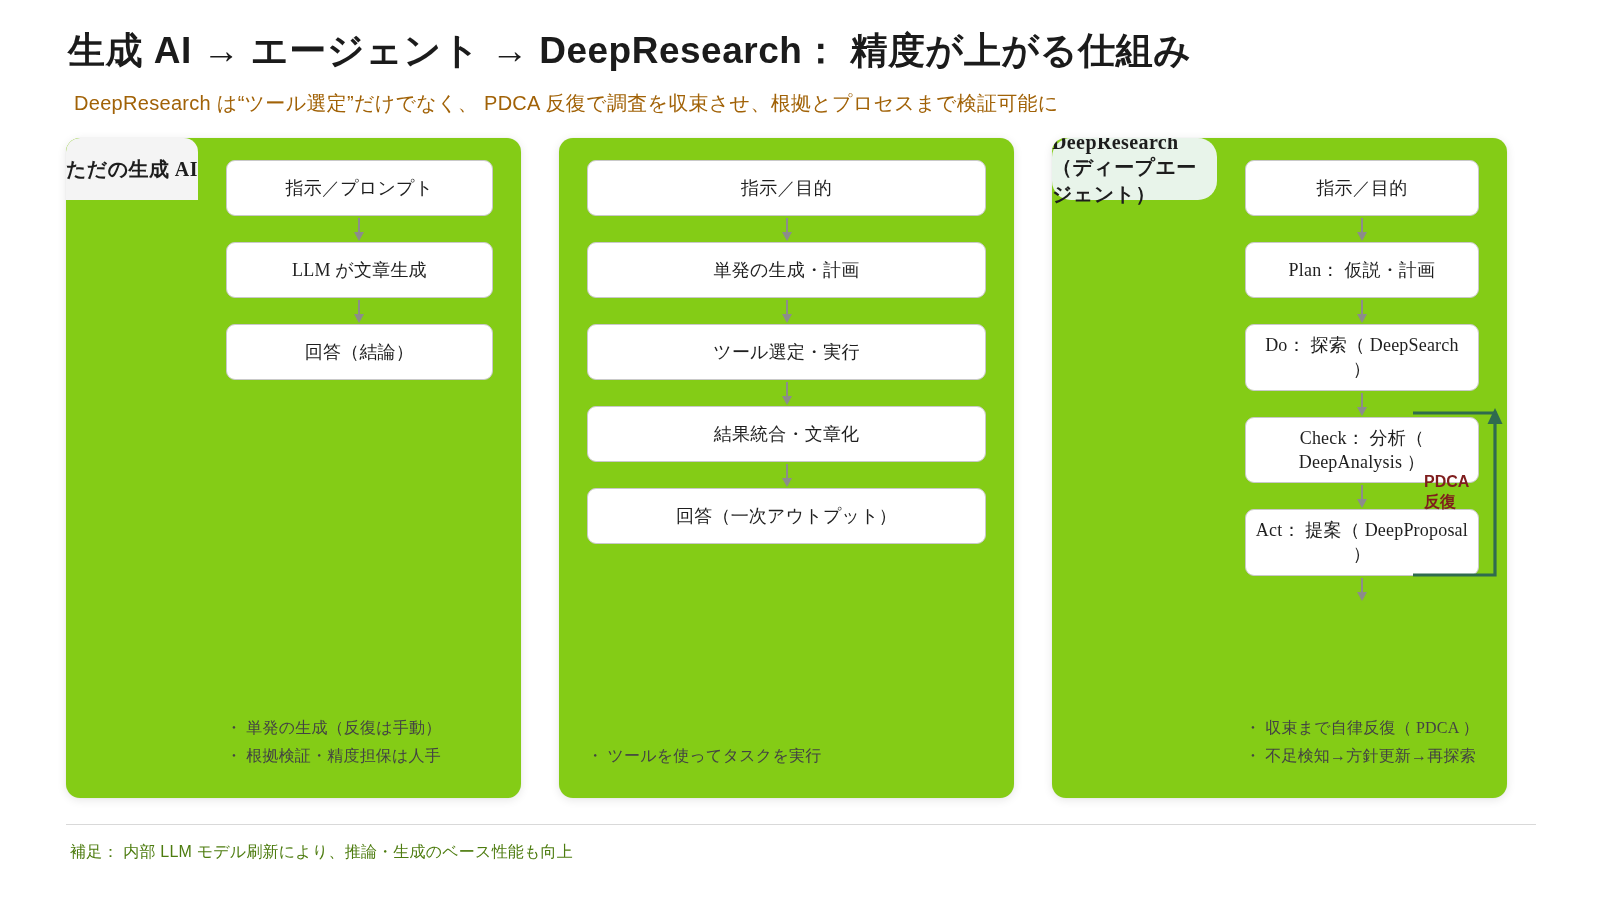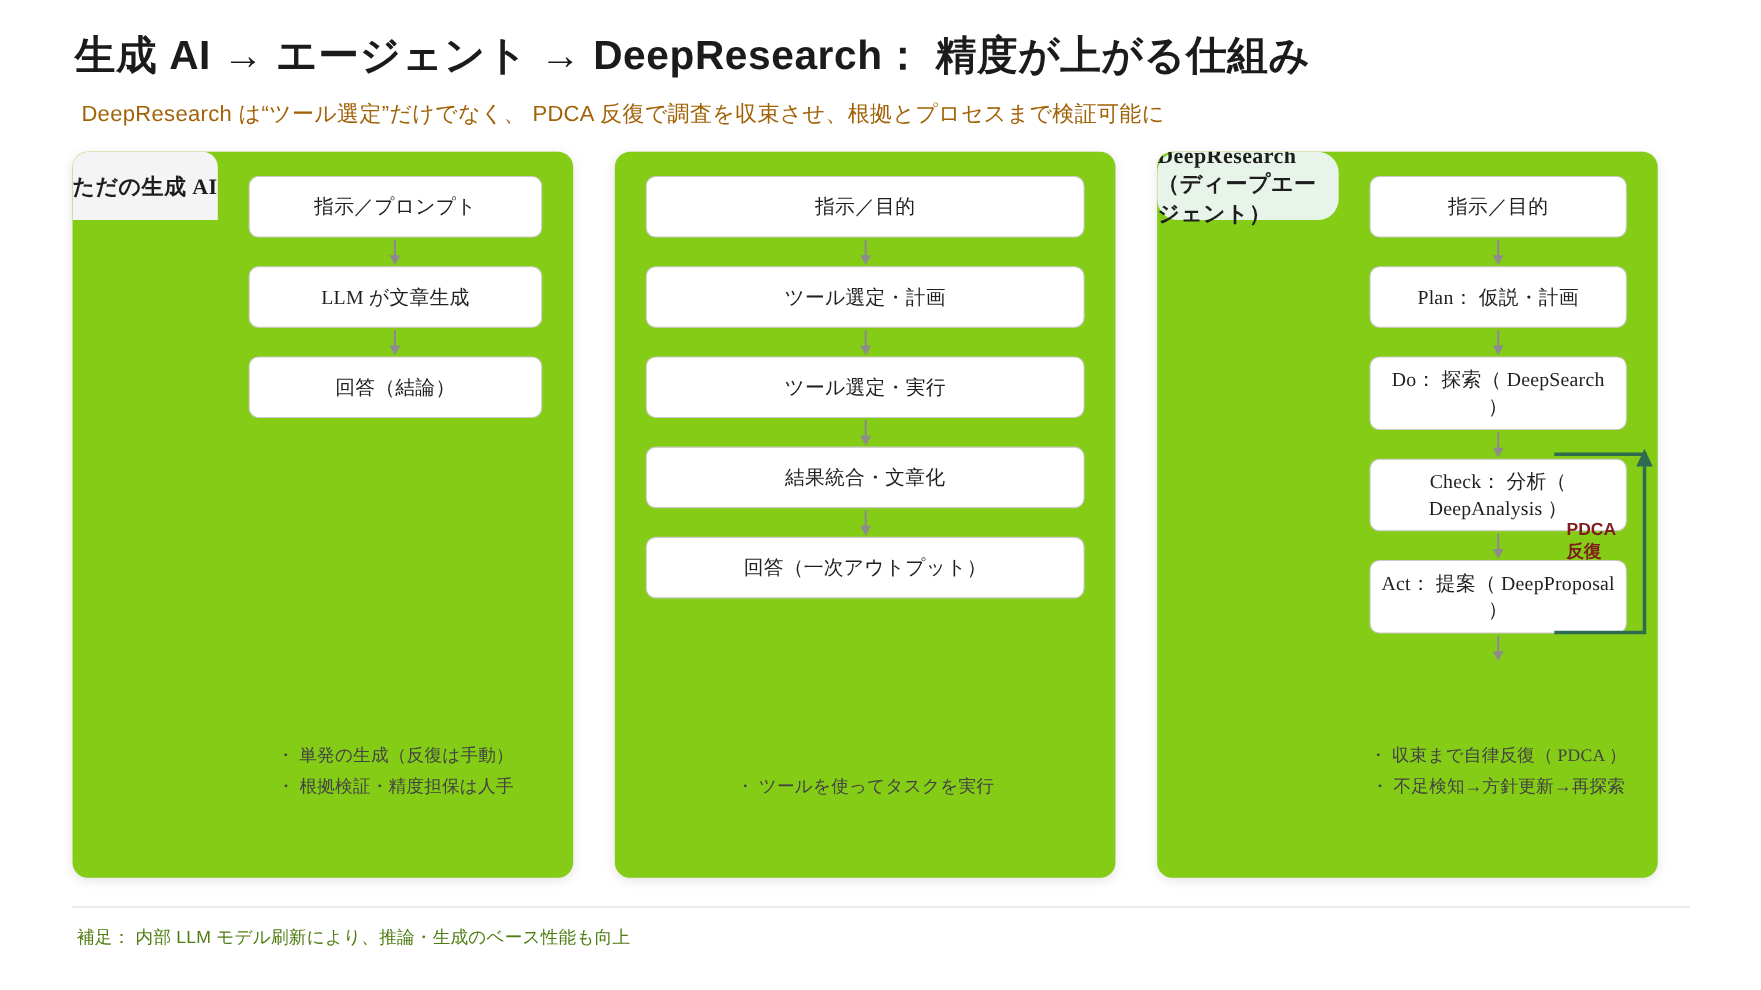--- a/index.html
+++ b/index.html
@@ -86,24 +86,23 @@
     content: "";
     position: absolute; bottom: 1px;
     width: 0; height: 0;
     border-left: 5.5px solid transparent;
     border-right: 5.5px solid transparent;
     border-top: 9px solid #8c8c8c;
   }
 
   .bullets {
     margin-top: auto;
-    padding-bottom: 68px;
+    padding-bottom: 28px;
     font-size: 16px; color: #434343; line-height: 1.75;
     letter-spacing: 0.2px;
-    text-align: center;
   }
   .bullet { white-space: nowrap; }
 
   
   .pdca-loop {
     position: absolute;
     left: 1413px; top: 405px;
     width: 96px; height: 178px;
     pointer-events: none;
   }
@@ -152,21 +151,21 @@
           <div class="bullet">・ 根拠検証・精度担保は人手</div>
         </div>
       </div>
     </div>
 
     <div class="card">
       <div class="card-body">
         <div class="flow">
           <div class="node">指示／目的</div>
           <div class="arrow"></div>
-          <div class="node">ツール選定・計画</div>
+          <div class="node">単発の生成・計画</div>
           <div class="arrow"></div>
           <div class="node">ツール選定・実行</div>
           <div class="arrow"></div>
           <div class="node">結果統合・文章化</div>
           <div class="arrow"></div>
           <div class="node">回答（一次アウトプット）</div>
         </div>
         <div class="bullets">
           <div class="bullet">・ ツールを使ってタスクを実行</div>
         </div>

